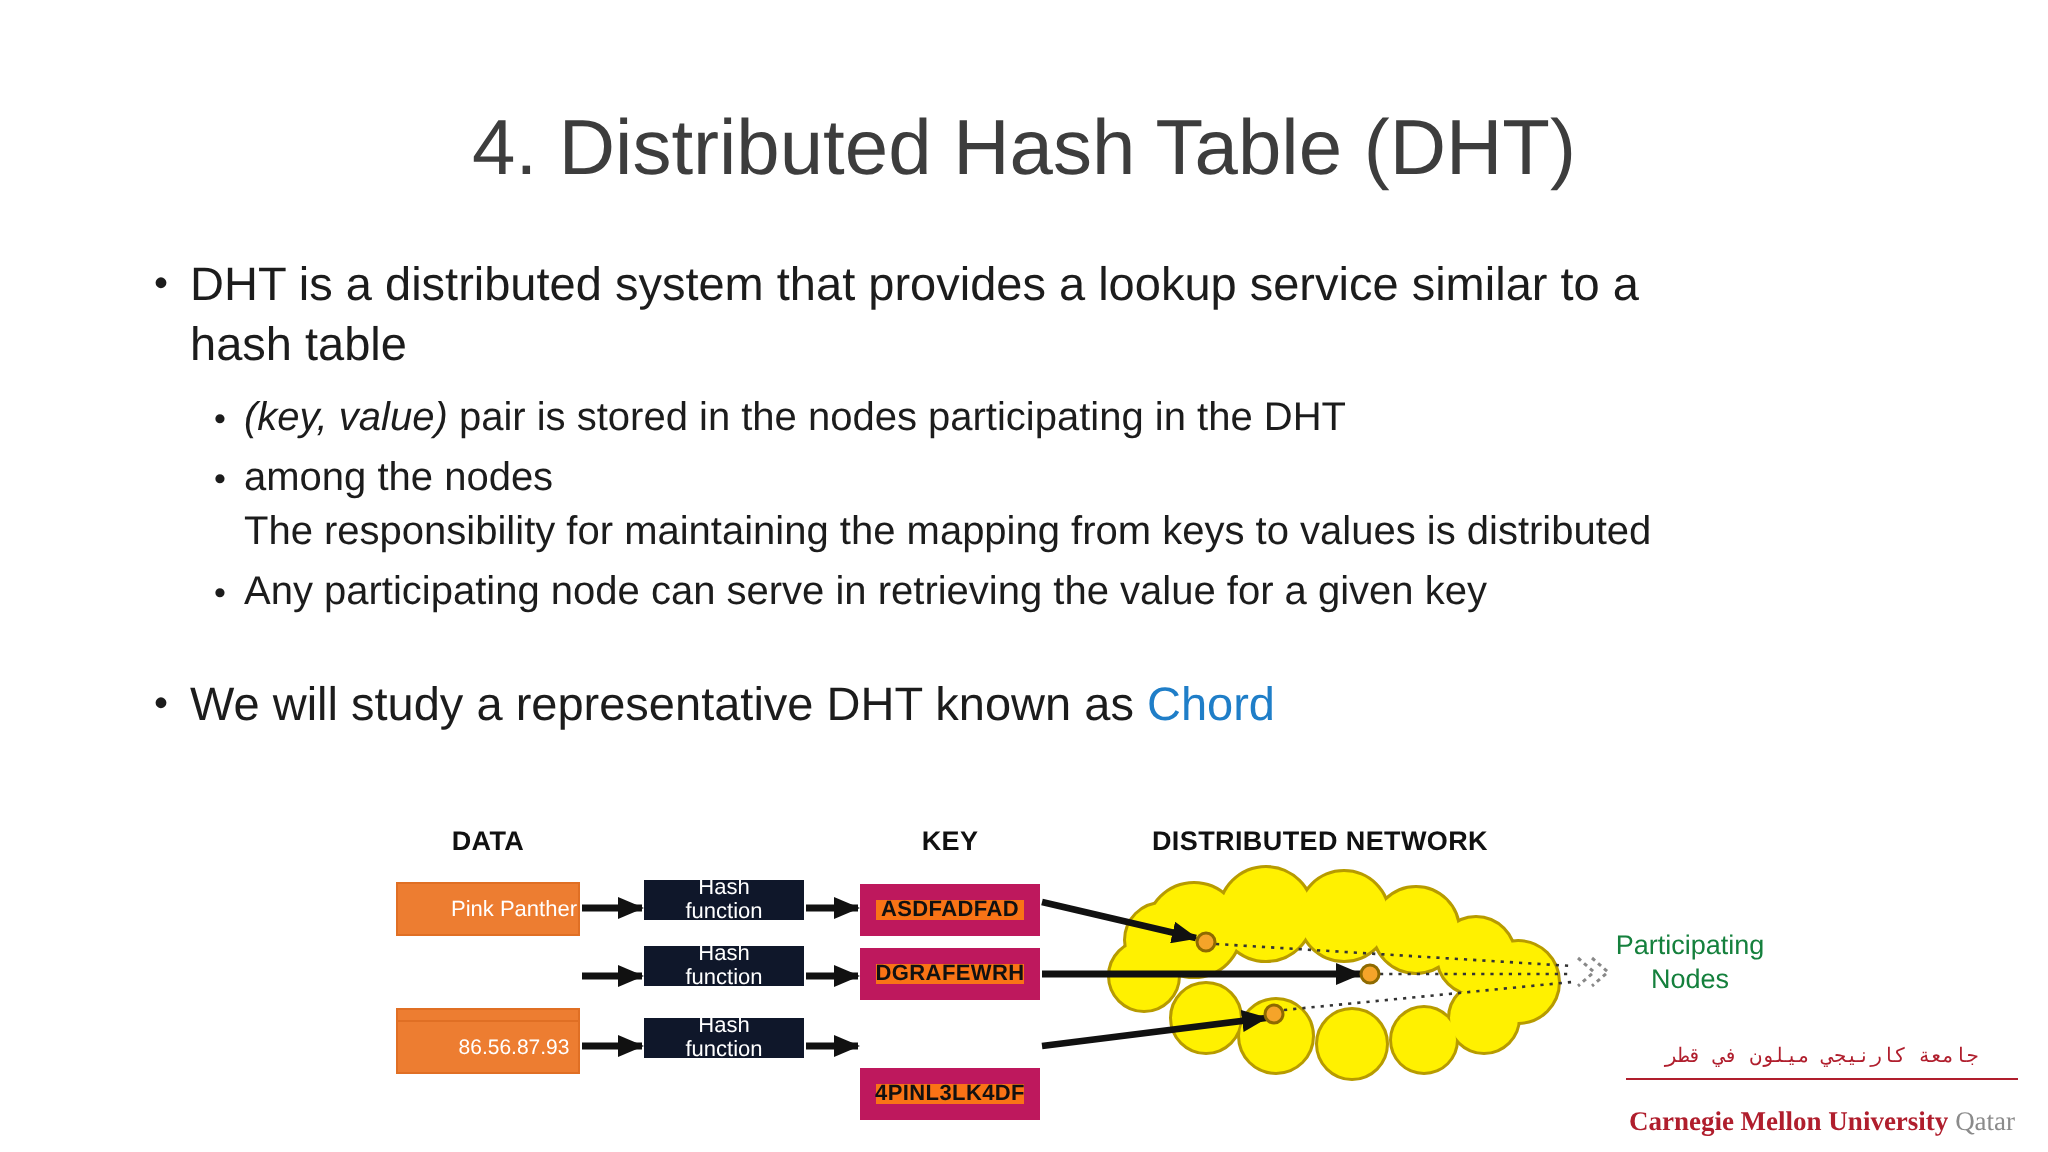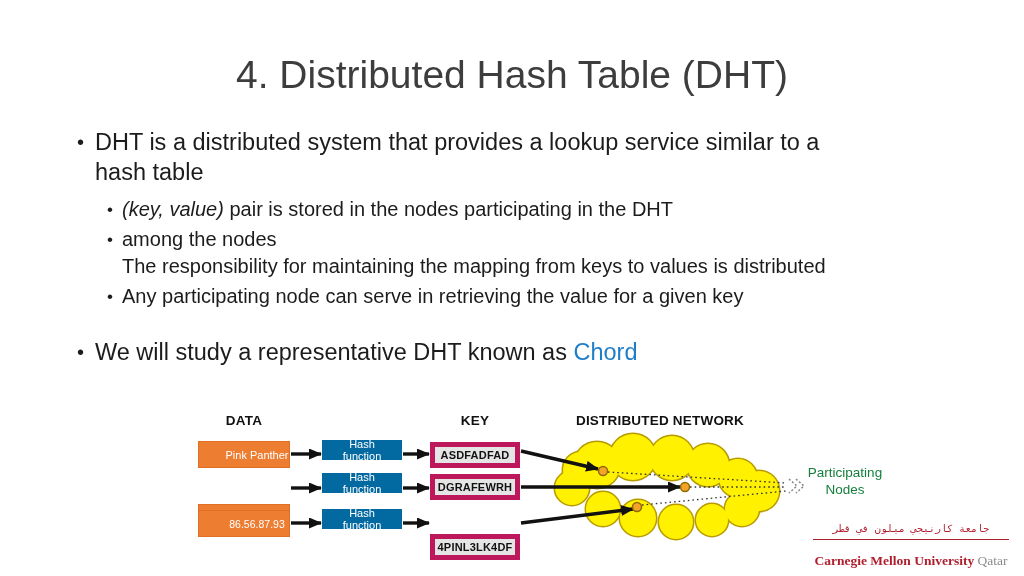--- a/index.html
+++ b/index.html
@@ -27,24 +27,24 @@
        letter-spacing:.2px;}
   .hdr-data{left:198px;width:92px;}
   .hdr-key{left:425px;width:100px;}
   .hdr-network{left:553px;width:214px;}
   .box{position:absolute;display:flex;align-items:center;justify-content:center;text-align:center;
        box-sizing:border-box;}
   .data-box{left:198px;width:92px;height:27px;background:#ED7D31;border:1px solid #E06F24;color:#fff;padding-left:26px;}
   .data-r1{top:441px;font-size:11px;}
   .data-r2{top:492px;font-size:9.5px;margin-top:12px;}
   .data-r3{top:510px;font-size:10.5px;}
-  .hash-box{left:322px;width:80px;height:20px;background:#0369a1;color:#fff;font-size:11px;
+  .hash-box{left:322px;width:80px;height:20px;background:#0f172a;color:#fff;font-size:11px;
             line-height:12.5px;flex-direction:column;}
   .hash-r1{top:440px;}.hash-r2{top:473px;}.hash-r3{top:509px;}
-  .key-box{left:430px;width:90px;height:26px;background:#e5e5e5;border:5px solid #be185d;color:#111;
+  .key-box{left:430px;width:90px;height:26px;background:#f97316;border:8px solid #be185d;color:#111;
            font-size:11px;font-weight:600;letter-spacing:.2px;}
   .key-r1{top:442px;}.key-r2{top:474px;}.key-r3{top:506px;margin-top:28px;}
   .participating{position:absolute;left:793px;top:465px;width:104px;text-align:center;
                  font-size:13.5px;line-height:16.5px;color:#15803d;}
   
   .logo{position:absolute;left:813px;top:521px;width:196px;text-align:center;}
   .logo-arabic{font-family:Liberation Mono, monospace;font-size:10px;line-height:17px;color:#B01E2D;
                direction:rtl;display:block;border-bottom:1.5px solid #B01E2D;padding-bottom:1px;}
   .logo-latin{font-family:"Liberation Serif",serif;font-size:13.5px;line-height:17px;display:block;
               margin-top:12px;white-space:nowrap;}

